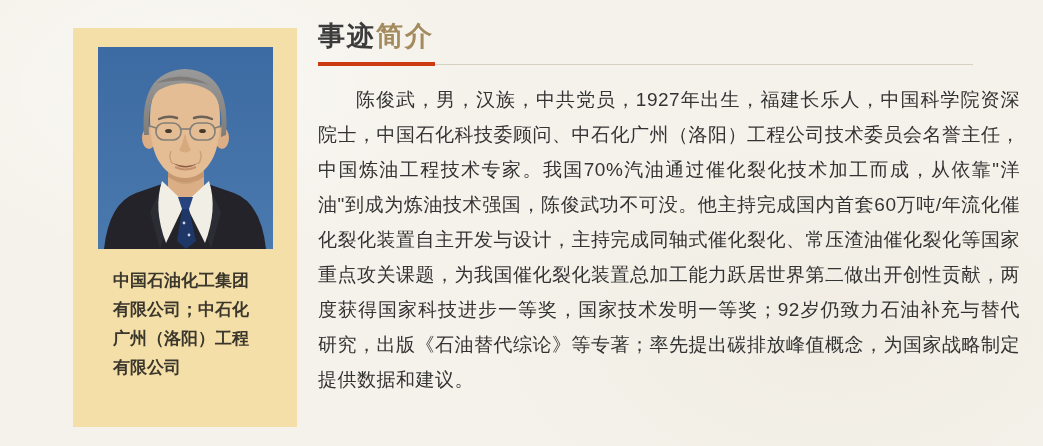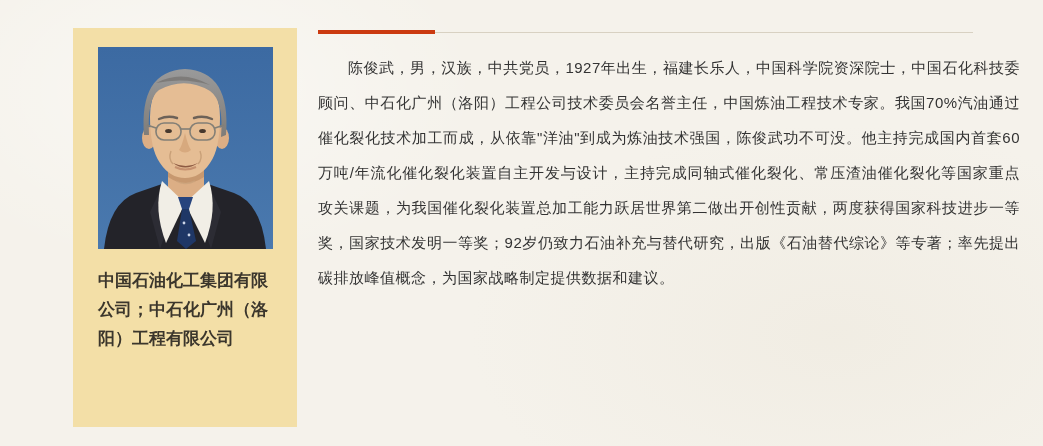--- a/index.html
+++ b/index.html
@@ -24,35 +24,35 @@
     background:#f3dfa7;
   }
   .portrait{
     display:block;margin:19px 0 0 25px;width:175px;height:202px;
   }
   .caption{
     margin:17px 22px 0 25px;width:177px;
     font-size:17px;line-height:29px;font-weight:bold;
     color:#3b362c;text-align:left;
   }
-  .caption p{margin:0;}
+  .caption p{margin:15px;}
 
   
   .content{position:absolute;left:318px;top:20px;width:702px;}
   .section-title{
     margin:0;font-size:27px;line-height:32px;font-weight:bold;letter-spacing:2px;
   }
   .title-part1{color:#3b3b3b;}
   .title-part2{color:#a38b5e;}
   .rule{margin-top:10px;width:655px;height:4px;display:flex;align-items:center;}
   .rule-red{width:117px;height:4px;background:#cb3a10;flex:none;}
   .rule-thin{width:538px;height:1px;background:#d8d1c2;flex:none;}
   .bio{
     margin:16px 0 0 0;
-    font-size:15px;line-height:35px;color:#333333;
+    font-size:19px;line-height:35px;color:#333333;
     text-align:justify;text-indent:2em;
     letter-spacing:.5px;
   }
 </style>
 </head>
 <body>
 
 <div class="profile-card">
 
   <svg class="portrait" viewBox="0 0 175 202" role="img">
@@ -117,18 +117,19 @@
 
     <path d="M78 134 q9 5 19 0" stroke="#caa27c" stroke-width="1.4" fill="none" opacity=".8"></path>
   </svg>
 
   <div class="caption">
     <p>中国石油化工集团有限公司；中石化广州（洛阳）工程有限公司</p>
   </div>
 </div>
 
 <div class="content">
+  <h2 class="section-title"><span class="title-part1">事迹</span><span class="title-part2">简介</span></h2>
   <div class="rule">
     <div class="rule-red"></div>
     <div class="rule-thin"></div>
   </div>
   <p class="bio">陈俊武，男，汉族，中共党员，1927年出生，福建长乐人，中国科学院资深院士，中国石化科技委顾问、中石化广州（洛阳）工程公司技术委员会名誉主任，中国炼油工程技术专家。我国70%汽油通过催化裂化技术加工而成，从依靠"洋油"到成为炼油技术强国，陈俊武功不可没。他主持完成国内首套60万吨/年流化催化裂化装置自主开发与设计，主持完成同轴式催化裂化、常压渣油催化裂化等国家重点攻关课题，为我国催化裂化装置总加工能力跃居世界第二做出开创性贡献，两度获得国家科技进步一等奖，国家技术发明一等奖；92岁仍致力石油补充与替代研究，出版《石油替代综论》等专著；率先提出碳排放峰值概念，为国家战略制定提供数据和建议。</p>
 </div>
 
 </body></html>

